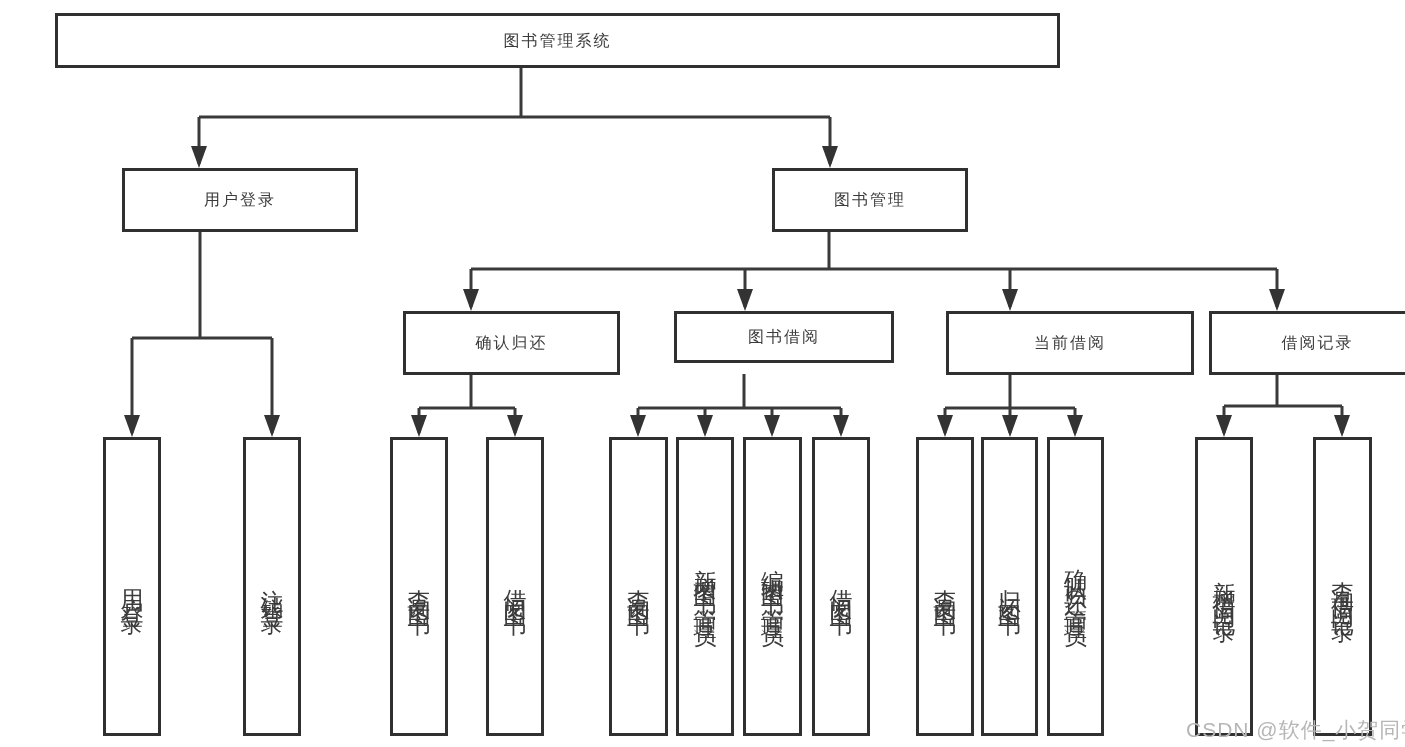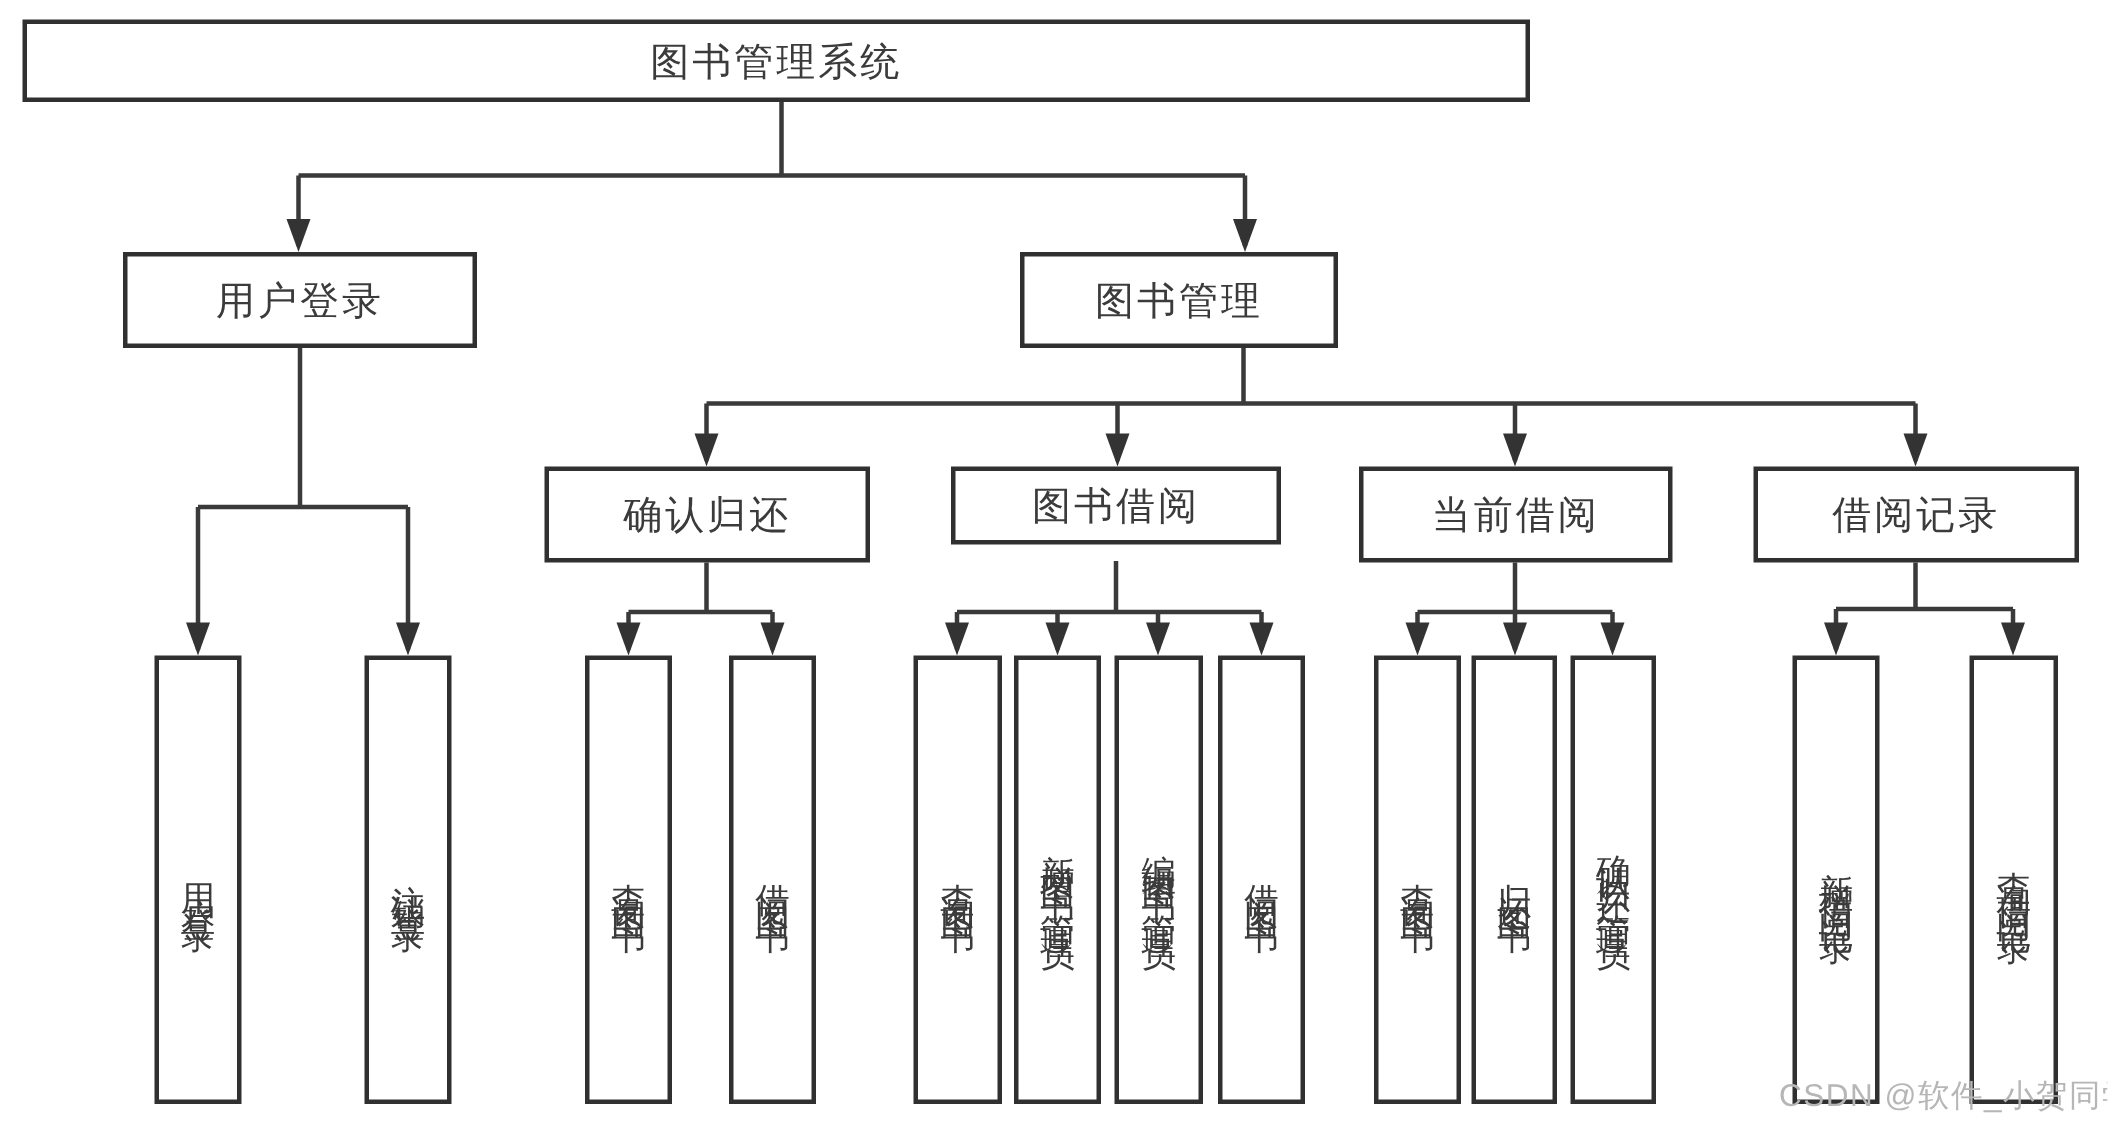--- a/index.html
+++ b/index.html
@@ -23,39 +23,40 @@
     border: 3px solid #303030;
     box-sizing: border-box;
     display: flex;
     align-items: center;
     justify-content: center;
     color: #3b3b3b;
     z-index: 2;
     line-height: 1;
   }
   .hbox {
-    font-size: 26px;
+    font-size: 16px;
     letter-spacing: 2px;
     white-space: nowrap;
+    margin-left: 40px;
   }
   .vbox {
     writing-mode: vertical-rl;
     font-size: 23px;
     letter-spacing: 8px;
     top: 437px;
     width: 58px;
     height: 299px;
   }
   
   .n-root   { left: 15px;   top: 13px;  width: 1005px; height: 55px; }
   .n-login  { left: 82px;   top: 168px; width: 236px;  height: 64px; }
-  .n-bmgmt  { left: 680px;  top: 168px; width: 212px;  height: 64px; }
+  .n-bmgmt  { left: 732px;  top: 168px; width: 196px;  height: 64px; }
   .n-newrec { left: 363px;  top: 311px; width: 217px;  height: 64px; }
   .n-borrow { left: 634px;  top: 311px; width: 220px;  height: 52px; }
-  .n-currnt { left: 906px;  top: 311px; width: 209px;  height: 64px; }
+  .n-currnt { left: 906px;  top: 311px; width: 248px;  height: 64px; }
   .n-record { left: 1169px; top: 311px; width: 217px;  height: 64px; }
   
   .lf-1a { left: 103px; }
   .lf-1b { left: 243px; }
   .lf-2a { left: 390px; }
   .lf-2b { left: 486px; }
   .lf-3a { left: 609px; width: 59px; }
   .lf-3b { left: 676px; }
   .lf-3c { left: 743px; width: 59px; }
   .lf-3d { left: 812px; }

